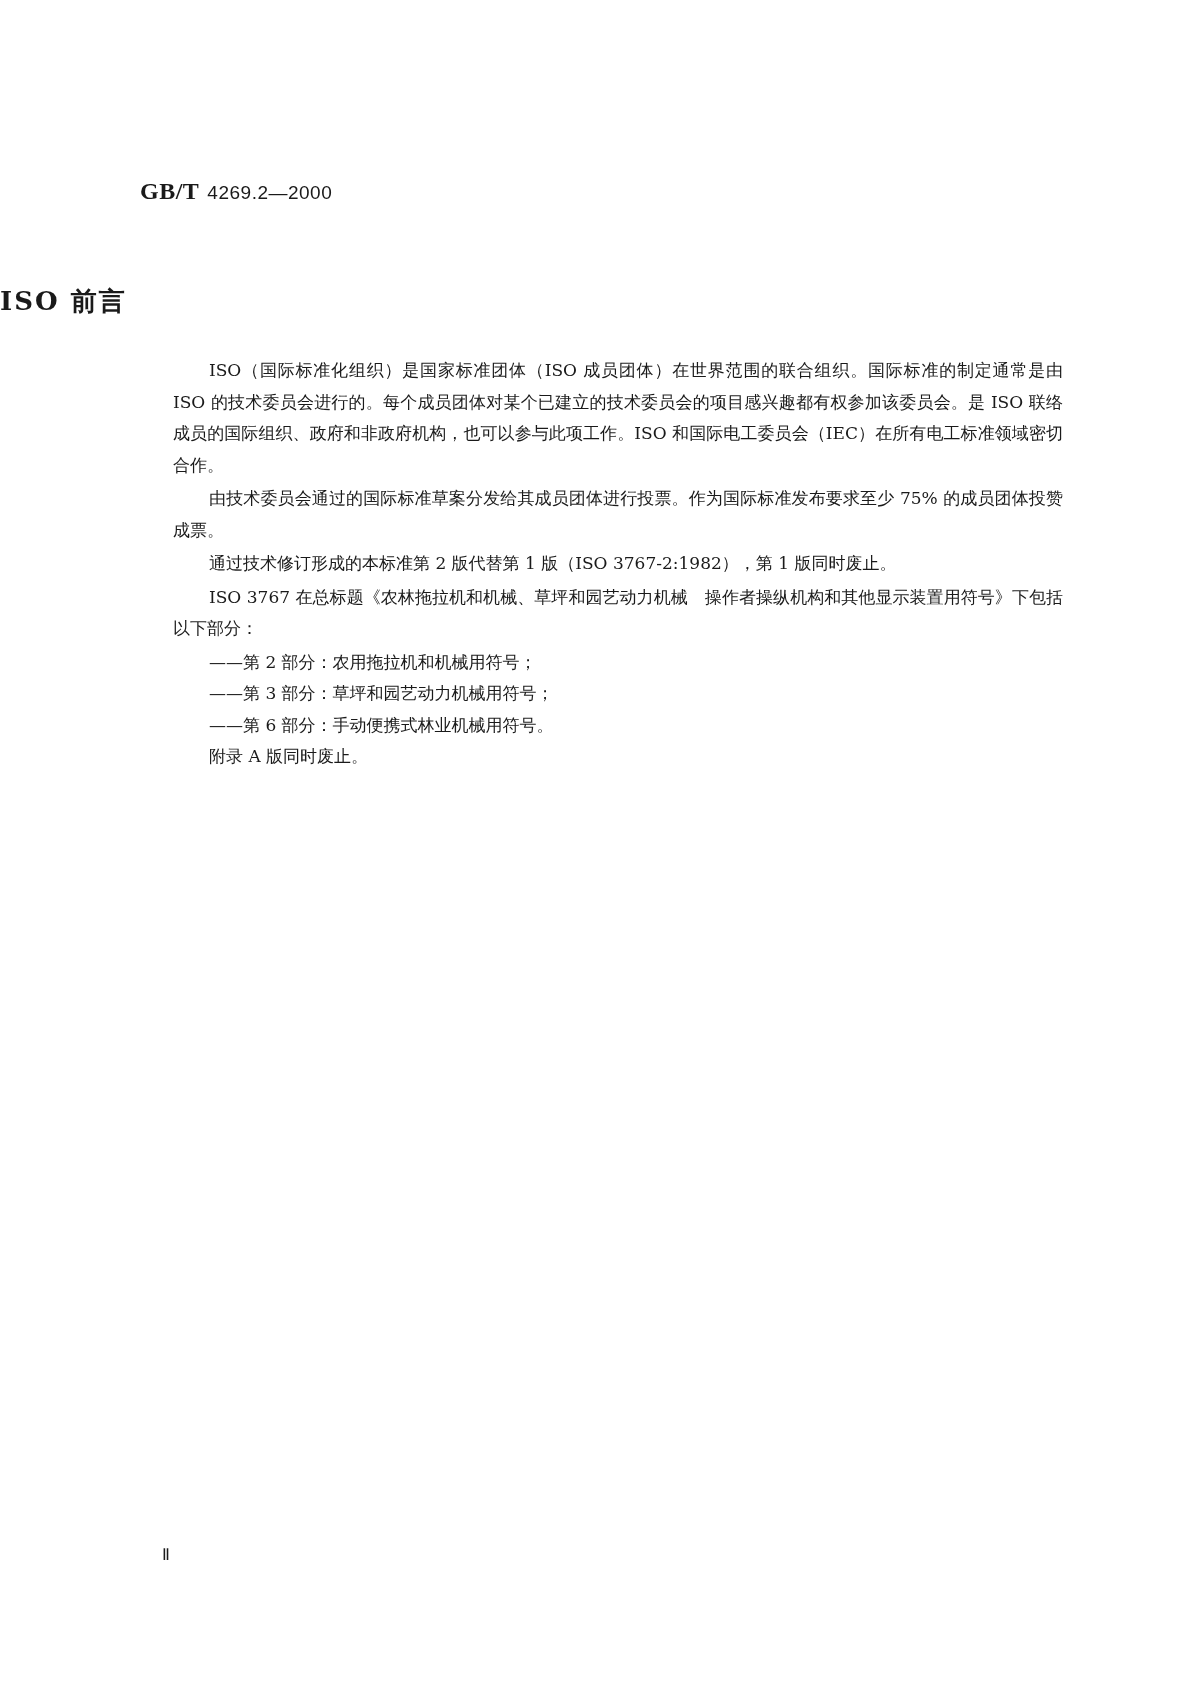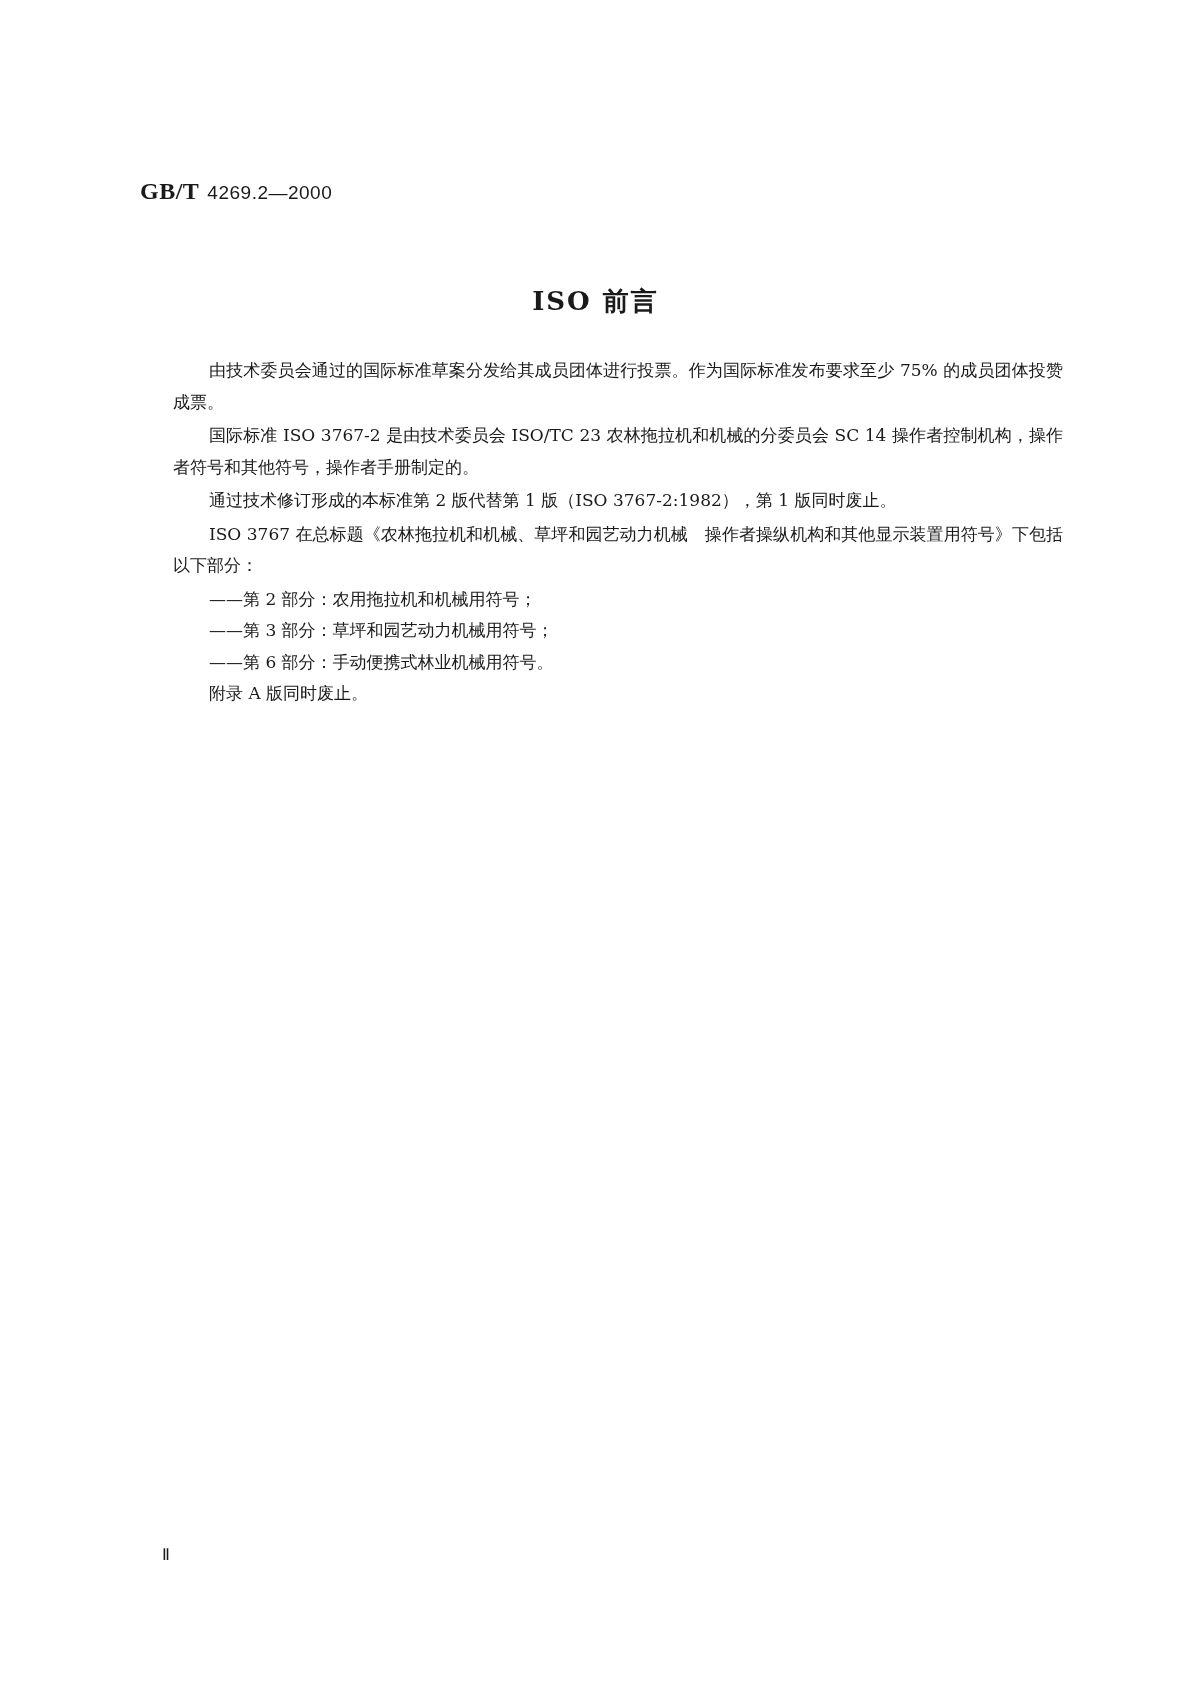--- a/index.html
+++ b/index.html
@@ -1,39 +1,39 @@
 <!DOCTYPE html>
 <html><head>
 <meta charset="utf-8">
 <style>
   html, body { margin: 0; padding: 0; background: #ffffff; }
   body { width: 1191px; height: 1684px; position: relative; overflow: hidden;
          font-family: "DejaVu Serif", "Liberation Serif", serif; color: #1a1a1a; }
   .header { position: absolute; left: 140px; top: 178px; font-size: 19px; letter-spacing: 0.5px; }
   .header .std { font-weight: bold; font-family: "Liberation Serif", serif; font-size: 24px; }
   .header .num { font-family: "Liberation Sans", sans-serif; margin-left: 8px; text-align: right; }
-  .title { position: absolute; left: 0; width: 1191px; top: 284px; text-align: center;
+  .title { position: absolute; left: 0; width: 1191px; top: 284px; text-align: left;
            font-size: 26px; font-weight: bold; letter-spacing: 2px; }
   .body { position: absolute; left: 173px; width: 890px; top: 355px; font-size: 17px; line-height: 31.5px; }
   .p { text-indent: 36px; margin: 0 0 2px 0; text-align: justify; text-align-last: left; }
   .li { margin: 0; padding-left: 36px; }
   .pageno { position: absolute; left: 162px; top: 1545px; font-size: 16px; font-family: "Liberation Serif", serif; }
 </style>
 </head>
 <body>
 
 <div class="header">
   <span class="std">GB/T</span><span class="num">4269.2—2000</span>
 </div>
 
 <div class="title">ISO 前言</div>
 
 <div class="body">
+  <p class="p">ISO（国际标准化组织）是国家标准团体（ISO 成员团体）在世界范围的联合组织。国际标准的制定通常是由 ISO 的技术委员会进行的。每个成员团体对某个已建立的技术委员会的项目感兴趣都有权参加该委员会。是 ISO 联络成员的国际组织、政府和非政府机构，也可以参与此项工作。ISO 和国际电工委员会（IEC）在所有电工标准领域密切合作。</p>
   <p class="p">由技术委员会通过的国际标准草案分发给其成员团体进行投票。作为国际标准发布要求至少 75% 的成员团体投赞成票。</p>
-  <p class="p">国际标准 ISO 3767-2 是由技术委员会 ISO/TC 23 农林拖拉机和机械的分委员会 SC 14 操作者控制机构，操作者符号和其他符号，操作者手册制定的。</p>
   <p class="p">通过技术修订形成的本标准第 2 版代替第 1 版（ISO 3767-2:1982），第 1 版同时废止。</p>
   <p class="p">ISO 3767 在总标题《农林拖拉机和机械、草坪和园艺动力机械　操作者操纵机构和其他显示装置用符号》下包括以下部分：</p>
   <p class="li">——第 2 部分：农用拖拉机和机械用符号；</p>
   <p class="li">——第 3 部分：草坪和园艺动力机械用符号；</p>
   <p class="li">——第 6 部分：手动便携式林业机械用符号。</p>
   <p class="p">附录 A 版同时废止。</p>
 </div>
 
 <div class="pageno">Ⅱ</div>
 

